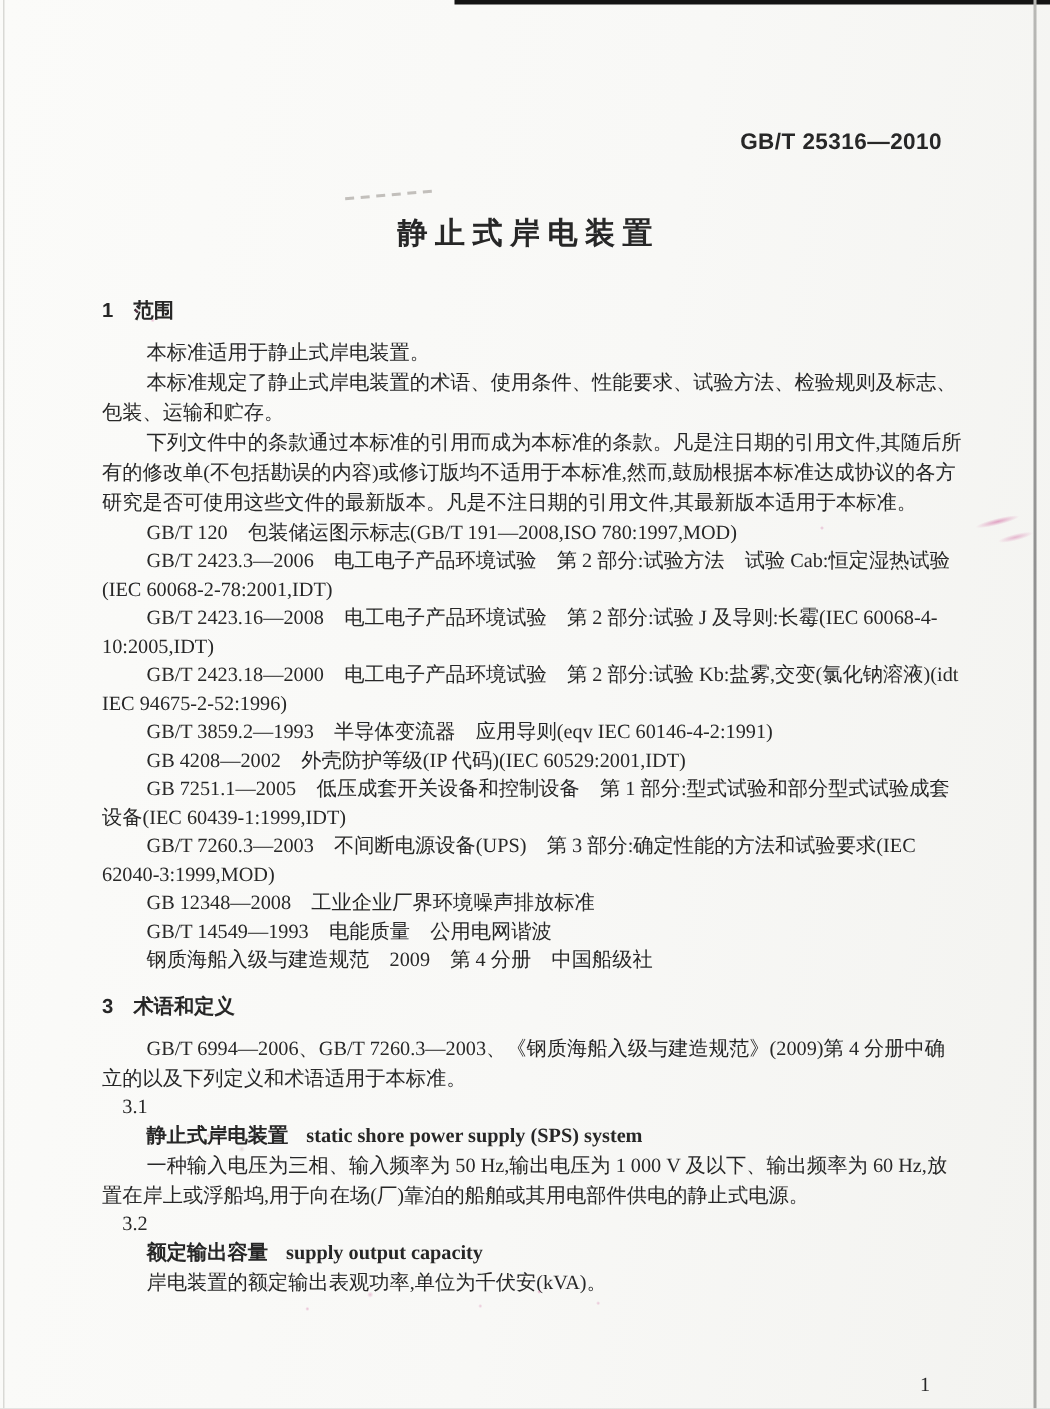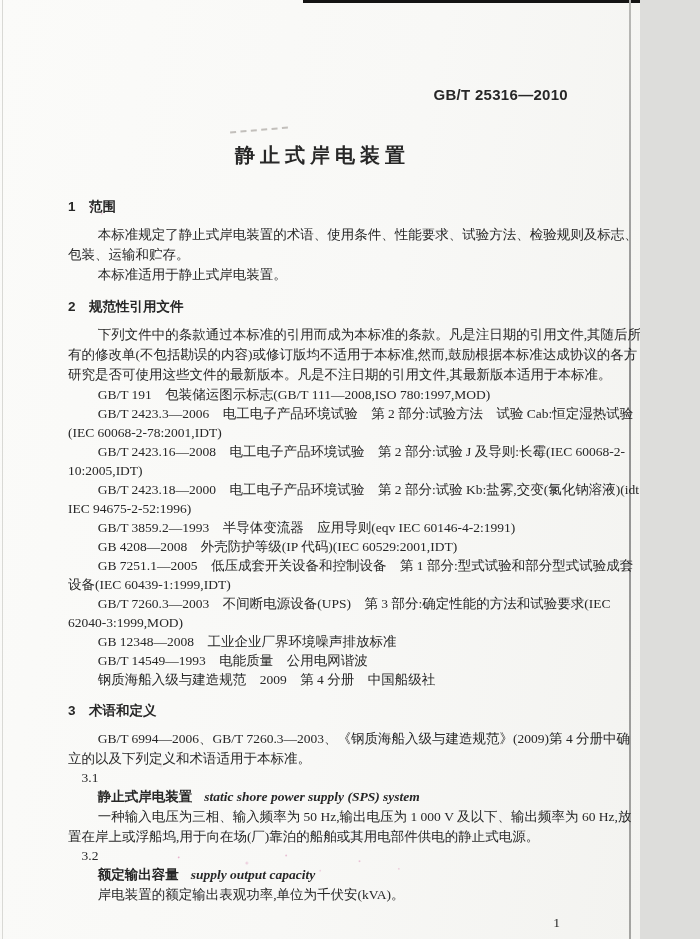--- a/index.html
+++ b/index.html
@@ -1,17 +1,17 @@
 <!DOCTYPE html>
 <html><head>
 <meta charset="utf-8">
 <style>
   html,body{margin:0;padding:0;background:#dddddb;}
   .page{
-    position:relative;width:640px;height:939px;overflow:hidden;
+    position:relative;width:700px;height:939px;overflow:hidden;
     background:linear-gradient(100deg,#fbfbf9 0%,#f8f8f6 55%,#f3f3f0 100%);
     font-family:"Liberation Serif","DejaVu Serif",serif;
     color:#272727;
   }
   
   .edge-top{position:absolute;left:303px;top:0;width:397px;height:3px;background:#141414;}
   .edge-right{position:absolute;top:0;right:9px;width:2px;height:939px;
     background:linear-gradient(#b9b9b6,#909090 40%,#a5a5a2);}
   .edge-left{position:absolute;top:0;left:2px;width:1px;height:939px;background:#d9d9d5;}
   
@@ -25,21 +25,21 @@
   .content{position:absolute;left:68px;top:197px;width:575px;
     font-size:13.5px;line-height:20px;}
   .sec-heading{font-family:"Liberation Sans","DejaVu Sans",sans-serif;
     font-weight:700;font-size:13.5px;line-height:20px;margin:0 0 8px 0;}
   .mt{margin-top:12px;}
   .content p{margin:0;text-indent:2.2em;}
   .refs p{line-height:19px;}
   .term-no{text-indent:1em !important;line-height:18px;}
   .term-head{text-indent:2.2em !important;font-weight:700;}
   .term-head .zh{font-family:"Liberation Sans","DejaVu Sans",sans-serif;}
-  .term-head .en{font-family:"Liberation Serif","DejaVu Serif",serif;margin-left:12px;font-style:italic;}
+  .term-head .en{font-family:"Liberation Serif","DejaVu Serif",serif;margin-left:12px;}
   .page-num{position:absolute;right:80px;bottom:8px;font-size:13.5px;}
   
   .art{position:absolute;pointer-events:none;}
   .art-squiggle{left:230px;top:129px;width:58px;height:0;
     border-top:2px dashed rgba(150,144,138,.55);transform:rotate(-5deg);}
   .art-dots-a{left:85px;top:201px;width:24px;height:18px;
     background:radial-gradient(circle 2px at 25% 35%,rgba(199,73,141,.45),transparent 70%),
       radial-gradient(circle 2px at 70% 70%,rgba(199,73,141,.35),transparent 70%);}
   .art-streak{left:648px;top:340px;width:46px;height:26px;transform:rotate(-14deg);
     background:radial-gradient(ellipse 20px 3px at 40% 25%,rgba(205,80,148,.5),transparent 75%),
@@ -68,32 +68,31 @@
   <div class="edge-right art"></div>
   <div class="edge-left art"></div>
 
   <div class="std-code">GB/T 25316—2010</div>
 
   <div class="doc-title">静止式岸电装置</div>
 
   <div class="content">
 
     <div class="sec-heading">1　范围</div>
+    <p>本标准适用于静止式岸电装置。</p>
     <p>本标准规定了静止式岸电装置的术语、使用条件、性能要求、试验方法、检验规则及标志、包装、运输和贮存。</p>
-    <p>本标准适用于静止式岸电装置。</p>
 
-    <div class="sec-heading mt">2　规范性引用文件</div>
     <p>下列文件中的条款通过本标准的引用而成为本标准的条款。凡是注日期的引用文件,其随后所有的修改单(不包括勘误的内容)或修订版均不适用于本标准,然而,鼓励根据本标准达成协议的各方研究是否可使用这些文件的最新版本。凡是不注日期的引用文件,其最新版本适用于本标准。</p>
     <div class="refs">
-      <p>GB/T 191　包装储运图示标志(GB/T 111—2008,ISO 780:1997,MOD)</p>
+      <p>GB/T 120　包装储运图示标志(GB/T 191—2008,ISO 780:1997,MOD)</p>
       <p>GB/T 2423.3—2006　电工电子产品环境试验　第 2 部分:试验方法　试验 Cab:恒定湿热试验(IEC 60068-2-78:2001,IDT)</p>
-      <p>GB/T 2423.16—2008　电工电子产品环境试验　第 2 部分:试验 J 及导则:长霉(IEC 60068-2-10:2005,IDT)</p>
+      <p>GB/T 2423.16—2008　电工电子产品环境试验　第 2 部分:试验 J 及导则:长霉(IEC 60068-4-10:2005,IDT)</p>
       <p>GB/T 2423.18—2000　电工电子产品环境试验　第 2 部分:试验 Kb:盐雾,交变(氯化钠溶液)(idt IEC 94675-2-52:1996)</p>
       <p>GB/T 3859.2—1993　半导体变流器　应用导则(eqv IEC 60146-4-2:1991)</p>
-      <p>GB 4208—2008　外壳防护等级(IP 代码)(IEC 60529:2001,IDT)</p>
+      <p>GB 4208—2002　外壳防护等级(IP 代码)(IEC 60529:2001,IDT)</p>
       <p>GB 7251.1—2005　低压成套开关设备和控制设备　第 1 部分:型式试验和部分型式试验成套设备(IEC 60439-1:1999,IDT)</p>
       <p>GB/T 7260.3—2003　不间断电源设备(UPS)　第 3 部分:确定性能的方法和试验要求(IEC 62040-3:1999,MOD)</p>
       <p>GB 12348—2008　工业企业厂界环境噪声排放标准</p>
       <p>GB/T 14549—1993　电能质量　公用电网谐波</p>
       <p>钢质海船入级与建造规范　2009　第 4 分册　中国船级社</p>
     </div>
 
     <div class="sec-heading mt">3　术语和定义</div>
     <p>GB/T 6994—2006、GB/T 7260.3—2003、《钢质海船入级与建造规范》(2009)第 4 分册中确立的以及下列定义和术语适用于本标准。</p>
 

